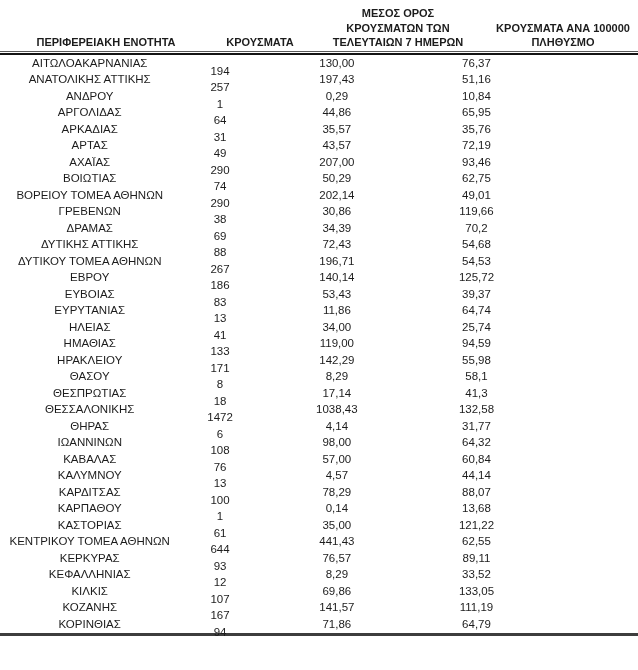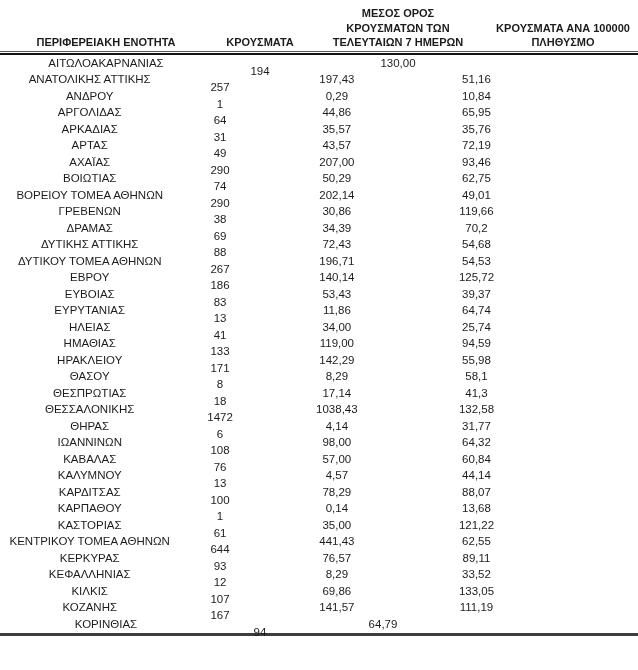--- a/index.html
+++ b/index.html
@@ -75,20 +75,21 @@
 ΠΛΗΘΥΣΜΟ</div>
   </div>
 
   <div class="thick-bar"></div>
 
   <div class="body-rows" id="body-rows">
   <div class="table-row">
     <div class="cell col-region">ΑΙΤΩΛΟΑΚΑΡΝΑΝΙΑΣ</div>
     <div class="cell col-cases">194</div>
     <div class="cell col-avg">130,00</div>
+    <div class="cell col-rate">76,37</div>
   </div>
 
   <div class="table-row">
     <div class="cell col-region">ΑΝΑΤΟΛΙΚΗΣ ΑΤΤΙΚΗΣ</div>
     <div class="cell col-cases">257</div>
     <div class="cell col-avg">197,43</div>
     <div class="cell col-rate">51,16</div>
   </div>
 
   <div class="table-row">
@@ -312,19 +313,20 @@
   <div class="table-row">
     <div class="cell col-region">ΚΟΖΑΝΗΣ</div>
     <div class="cell col-cases">167</div>
     <div class="cell col-avg">141,57</div>
     <div class="cell col-rate">111,19</div>
   </div>
 
   <div class="table-row">
     <div class="cell col-region">ΚΟΡΙΝΘΙΑΣ</div>
     <div class="cell col-cases">94</div>
+    <div class="cell col-avg">71,86</div>
     <div class="cell col-rate">64,79</div>
   </div>
 </div>
 
   <div class="bottom-bar"></div>
 
 </div>
 
 </body></html>

